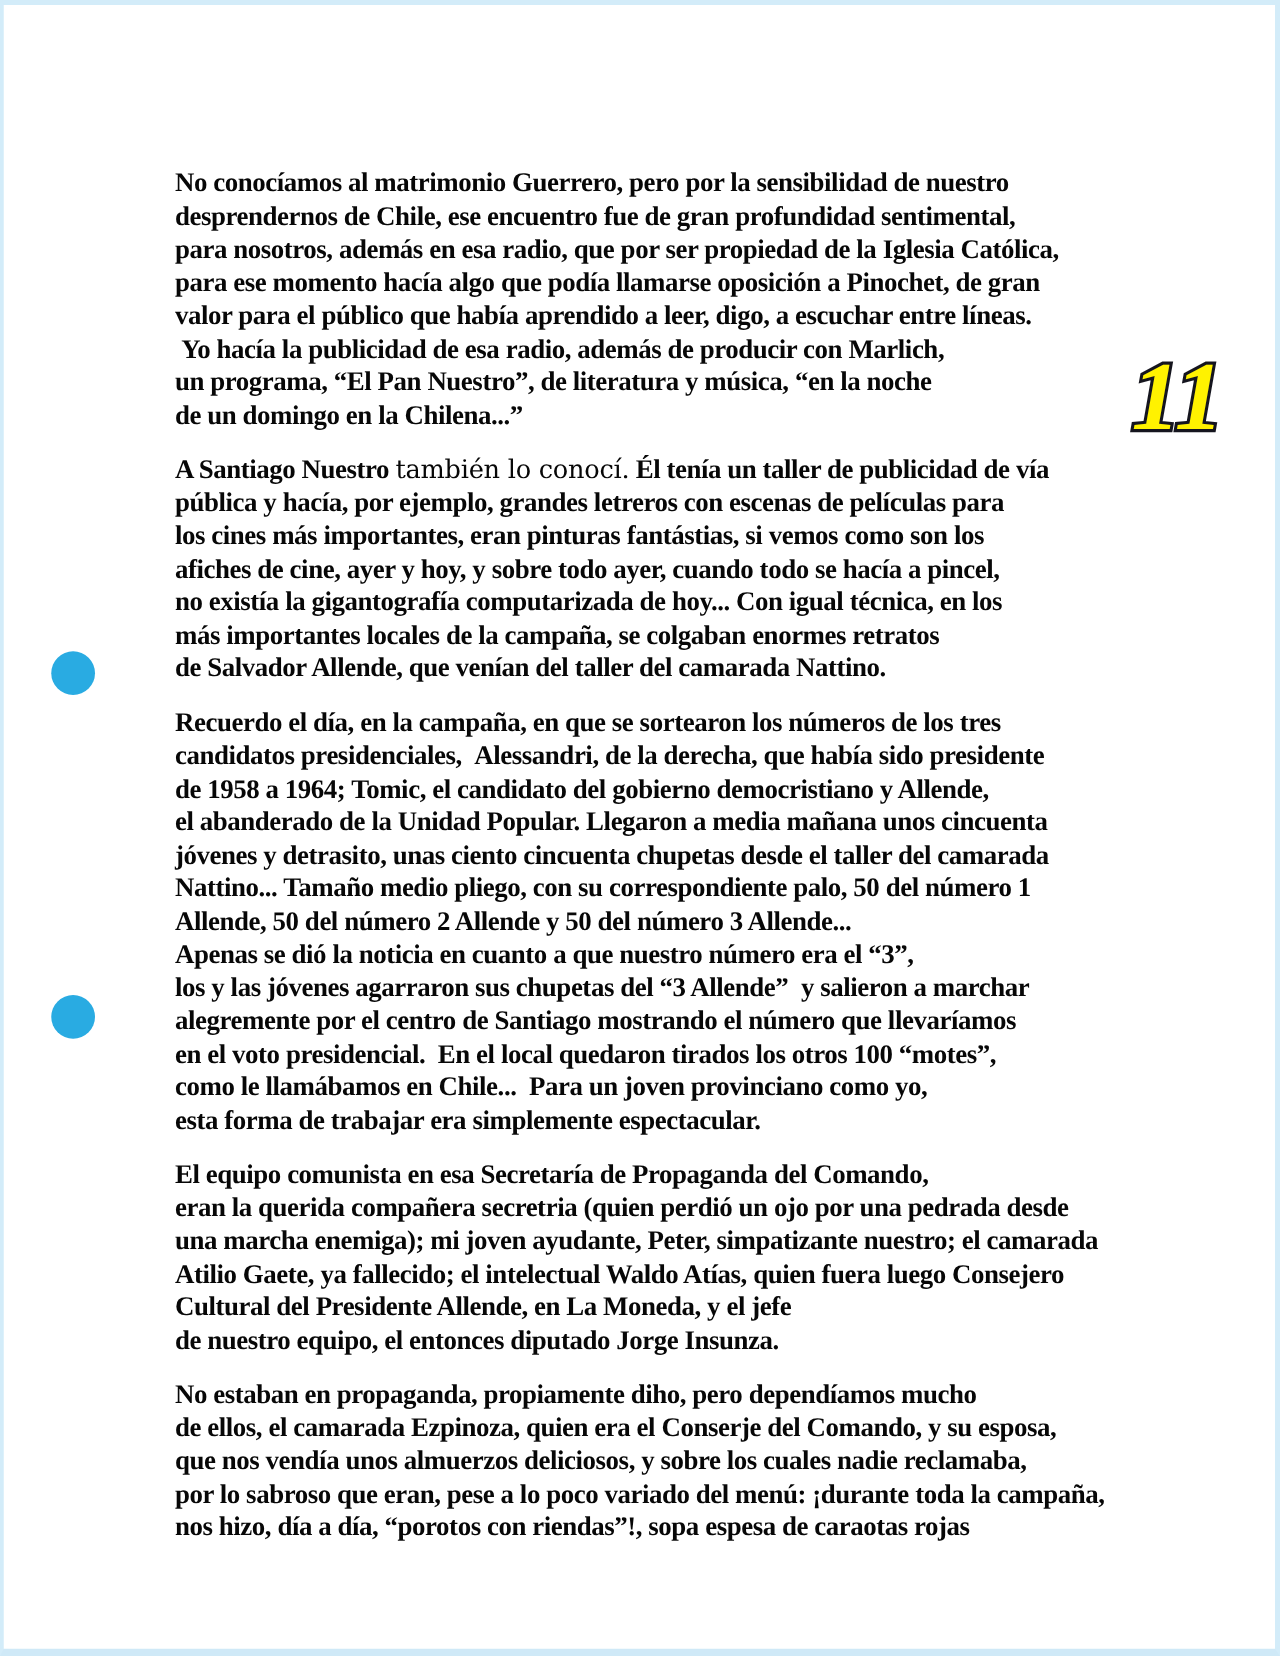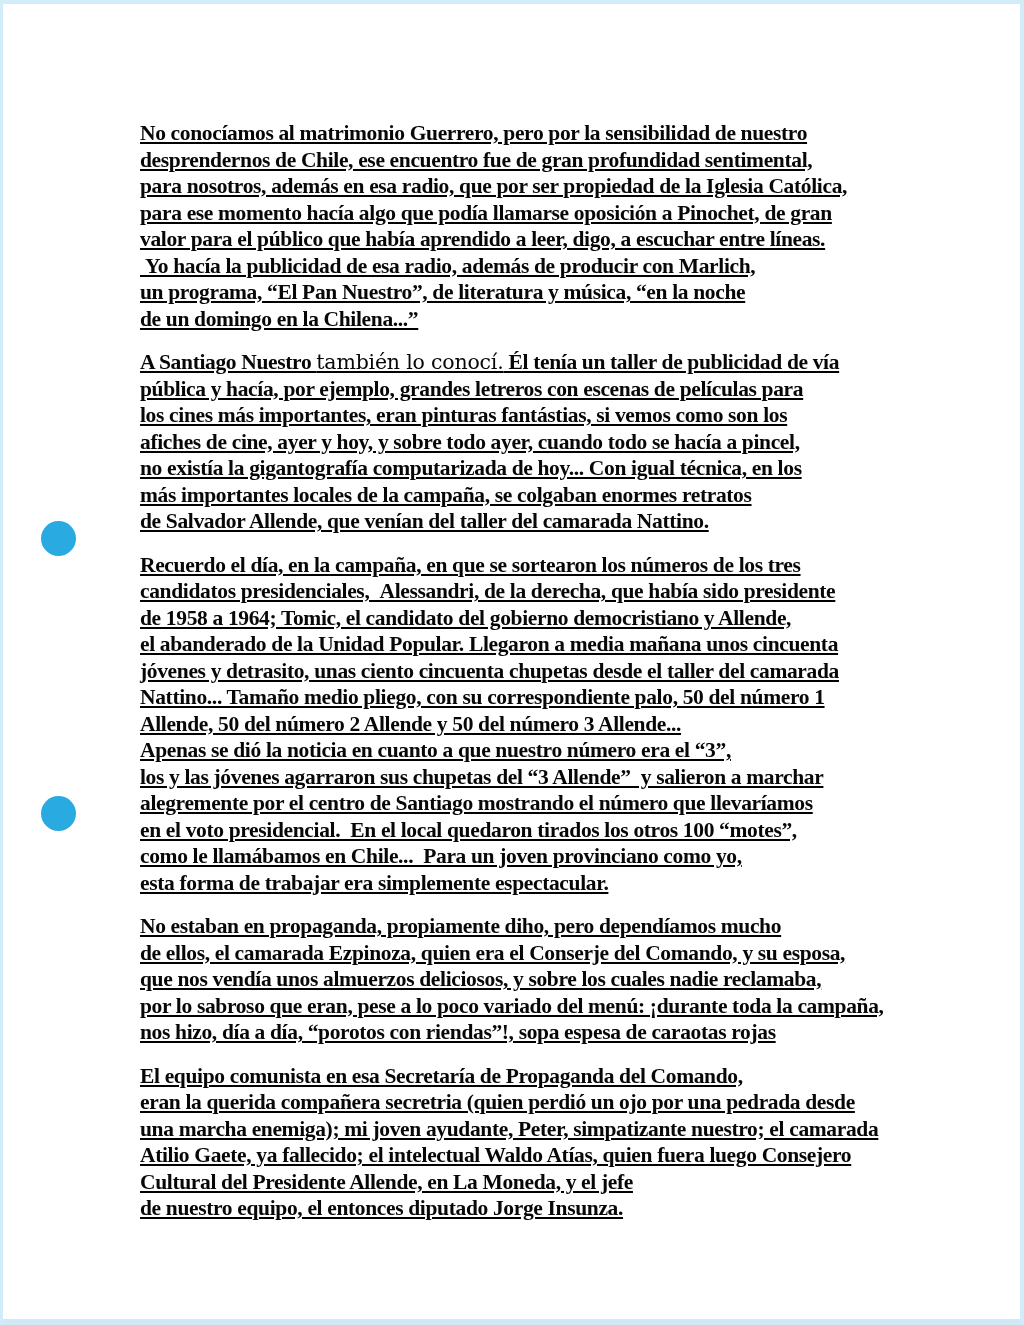--- a/index.html
+++ b/index.html
@@ -16,23 +16,22 @@
     border-top: 4px solid #d3ecf9;
     border-left: 3px solid #d3ecf9;
     border-right: 4px solid #d3ecf9;
     border-bottom: 6px solid #cfe9f7;
     overflow: hidden;
     font-family: "Liberation Serif", "DejaVu Serif", serif;
   }
   .text-column {
     position: absolute;
     left: 137px;
-    top: 116px;
+    top: 129px;
     width: 872px;
-    text-decoration: underline;
   }
   .text-column p {
     margin: 0 0 17px 0;
     white-space: pre-line;
     font-family: "Liberation Serif", "DejaVu Serif", serif;
     font-weight: bold;
     font-size: 21.5px;
     line-height: 26.5px;
     letter-spacing: -0.35px;
     color: #070707;
@@ -62,20 +61,25 @@
   .blue-dot.dot2 { left: 38px; top: 792px; }
 </style>
 </head>
 <body>
 
 <div class="page">
 
   <div class="blue-dot dot1"></div>
   <div class="blue-dot dot2"></div>
 
+  <div class="page-number">
+    <svg width="86" height="82" viewBox="0 0 86 82">
+      <text x="43" y="65" text-anchor="middle" font-family="'Liberation Serif', serif" font-size="78" font-weight="bold" font-style="italic" paint-order="stroke" stroke="#15151E" stroke-width="5" fill="#FFF200">11</text>
+    </svg>
+  </div>
 
   <div class="text-column">
     <p>No conocíamos al matrimonio Guerrero, pero por la sensibilidad de nuestro
 desprendernos de Chile, ese encuentro fue de gran profundidad sentimental,
 para nosotros, además en esa radio, que por ser propiedad de la Iglesia Católica,
 para ese momento hacía algo que podía llamarse oposición a Pinochet, de gran
 valor para el público que había aprendido a leer, digo, a escuchar entre líneas.
 &nbsp;Yo hacía la publicidad de esa radio, además de producir con Marlich,
 un programa, “El Pan Nuestro”, de literatura y música, “en la noche
 de un domingo en la Chilena...”</p>
@@ -92,26 +96,26 @@
 el abanderado de la Unidad Popular. Llegaron a media mañana unos cincuenta
 jóvenes y detrasito, unas ciento cincuenta chupetas desde el taller del camarada
 Nattino... Tamaño medio pliego, con su correspondiente palo, 50 del número 1
 Allende, 50 del número 2 Allende y 50 del número 3 Allende...
 Apenas se dió la noticia en cuanto a que nuestro número era el “3”,
 los y las jóvenes agarraron sus chupetas del “3 Allende” &nbsp;y salieron a marchar
 alegremente por el centro de Santiago mostrando el número que llevaríamos
 en el voto presidencial. &nbsp;En el local quedaron tirados los otros 100 “motes”,
 como le llamábamos en Chile... &nbsp;Para un joven provinciano como yo,
 esta forma de trabajar era simplemente espectacular.</p>
-    <p>No estaban en propaganda, propiamente diho, pero dependíamos mucho
-de ellos, el camarada Ezpinoza, quien era el Conserje del Comando, y su esposa,
-que nos vendía unos almuerzos deliciosos, y sobre los cuales nadie reclamaba,
-por lo sabroso que eran, pese a lo poco variado del menú: ¡durante toda la campaña,
-nos hizo, día a día, “porotos con riendas”!, sopa espesa de caraotas rojas</p>
     <p>El equipo comunista en esa Secretaría de Propaganda del Comando,
 eran la querida compañera secretria (quien perdió un ojo por una pedrada desde
 una marcha enemiga); mi joven ayudante, Peter, simpatizante nuestro; el camarada
 Atilio Gaete, ya fallecido; el intelectual Waldo Atías, quien fuera luego Consejero
 Cultural del Presidente Allende, en La Moneda, y el jefe
 de nuestro equipo, el entonces diputado Jorge Insunza.</p>
+    <p>No estaban en propaganda, propiamente diho, pero dependíamos mucho
+de ellos, el camarada Ezpinoza, quien era el Conserje del Comando, y su esposa,
+que nos vendía unos almuerzos deliciosos, y sobre los cuales nadie reclamaba,
+por lo sabroso que eran, pese a lo poco variado del menú: ¡durante toda la campaña,
+nos hizo, día a día, “porotos con riendas”!, sopa espesa de caraotas rojas</p>
   </div>
 
 </div>
 
 </body></html>

